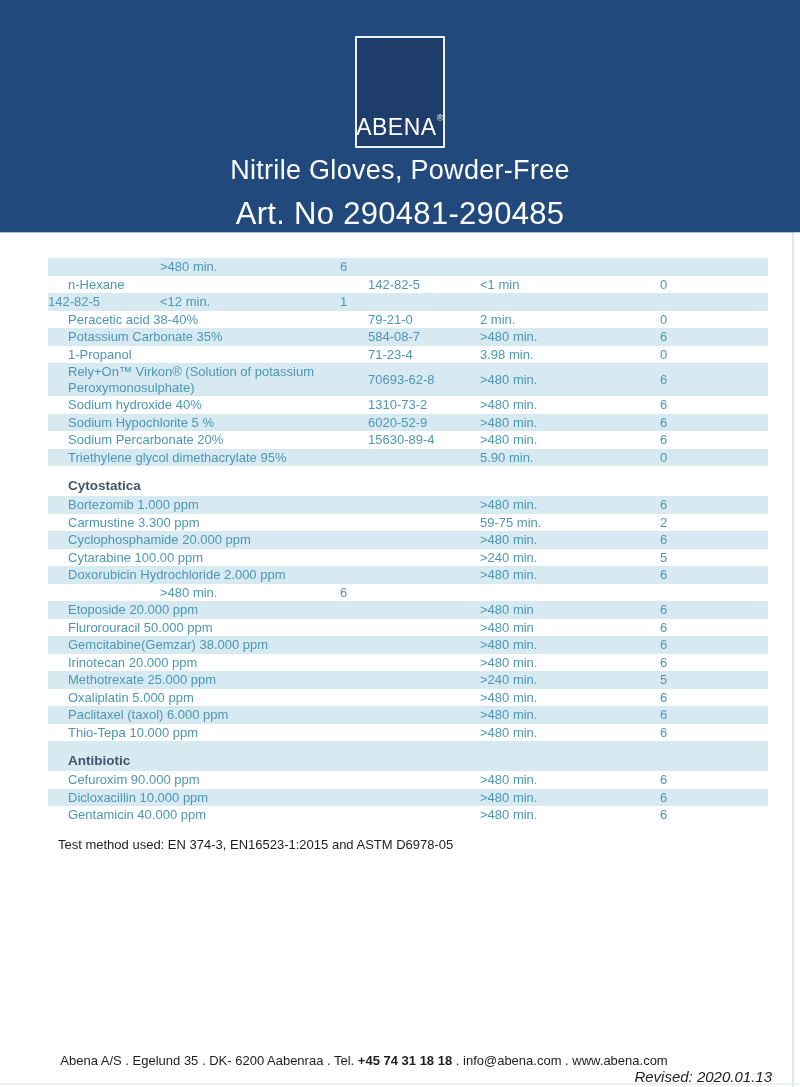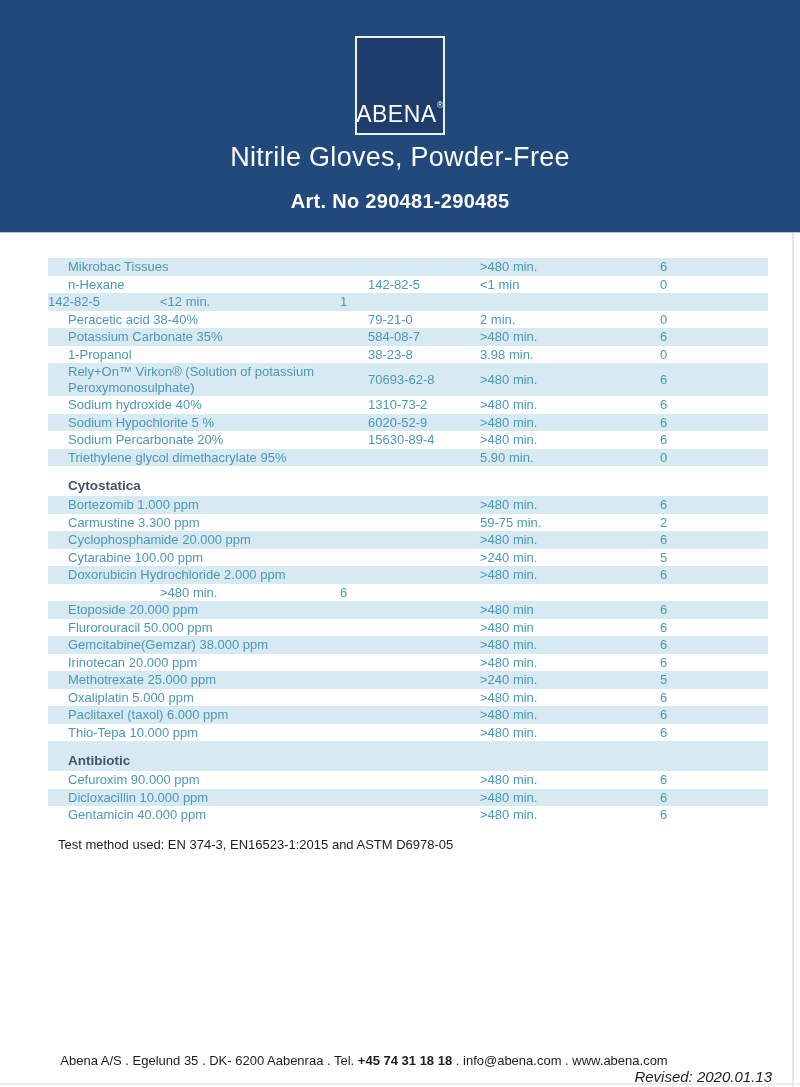--- a/index.html
+++ b/index.html
@@ -21,21 +21,21 @@
   .band {
     position: absolute; top: 0; left: 0;
     width: 800px; height: 233px;
     background: var(--band);
     border-bottom: 1px solid #b5c2d4;
     display: flex; flex-direction: column; align-items: center;
     box-sizing: border-box;
   }
   .logo-box {
     margin-top: 36px;
-    width: 90px; height: 99px;
+    width: 90px; height: 112px;
     box-sizing: border-box;
     background: var(--logo-inner);
     border: 2px solid var(--logo-border);
     display: flex; align-items: flex-end; justify-content: center;
   }
   .logo-text {
     color: #ffffff;
     font-size: 23px;
     line-height: 1;
     letter-spacing: 0.5px;
@@ -50,22 +50,22 @@
     margin-top: 6px;
     color: var(--header-text);
     font-size: 27px;
     font-weight: 300;
     letter-spacing: 0.3px;
     line-height: 32px;
   }
   .doc-subtitle {
     margin-top: 12px;
     color: var(--header-text);
-    font-size: 20px;
-    font-weight: 700;
+    font-size: 31px;
+    font-weight: 400;
     letter-spacing: 0.3px;
     line-height: 32px;
   }
   .table-wrap {
     position: absolute;
     top: 258px; left: 48px;
     width: 720px;
   }
   .row {
     display: flex;
@@ -142,21 +142,20 @@
   <div class="logo-box">
     <div class="logo-text"><span>ABENA</span><sup>®</sup></div>
   </div>
   <div class="doc-title">Nitrile Gloves, Powder-Free</div>
   <div class="doc-subtitle">Art. No 290481-290485</div>
 </div>
 
 <div class="table-wrap">
     <div>
       <div class="row shaded">
-        <div class="cell cell-chemical">Mikrobac Tissues</div>
         <div class="cell cell-cas"></div>
         <div class="cell cell-time">&gt;480 min.</div>
         <div class="cell cell-level">6</div>
       </div>
       <div class="row">
         <div class="cell cell-chemical">n-Hexane</div>
         <div class="cell cell-cas">142-82-5</div>
         <div class="cell cell-time">&lt;1 min</div>
         <div class="cell cell-level">0</div>
       </div>
@@ -172,21 +171,21 @@
         <div class="cell cell-level">0</div>
       </div>
       <div class="row shaded">
         <div class="cell cell-chemical">Potassium Carbonate 35%</div>
         <div class="cell cell-cas">584-08-7</div>
         <div class="cell cell-time">&gt;480 min.</div>
         <div class="cell cell-level">6</div>
       </div>
       <div class="row">
         <div class="cell cell-chemical">1-Propanol</div>
-        <div class="cell cell-cas">38-23-8</div>
+        <div class="cell cell-cas">71-23-4</div>
         <div class="cell cell-time">3.98 min.</div>
         <div class="cell cell-level">0</div>
       </div>
       <div class="row shaded">
         <div class="cell cell-chemical">Rely+On™ Virkon® (Solution of potassium Peroxymonosulphate)</div>
         <div class="cell cell-cas">70693-62-8</div>
         <div class="cell cell-time">&gt;480 min.</div>
         <div class="cell cell-level">6</div>
       </div>
       <div class="row">

